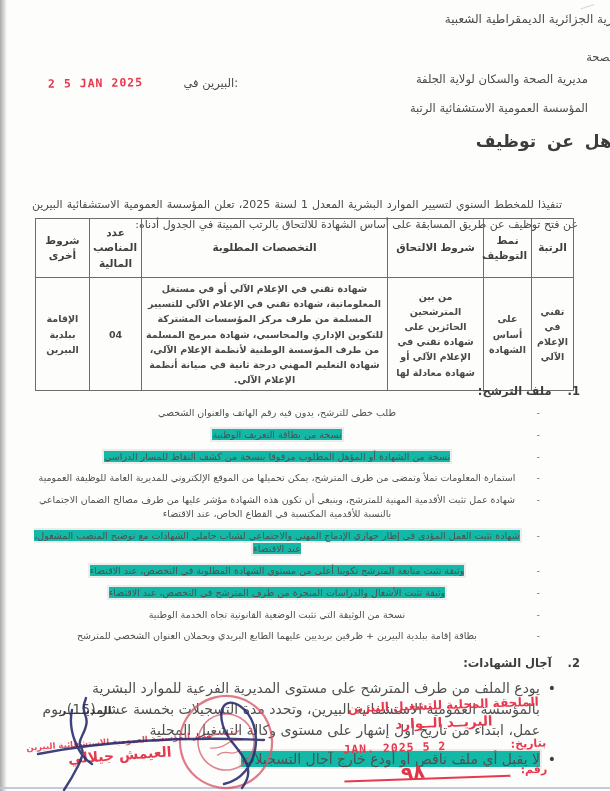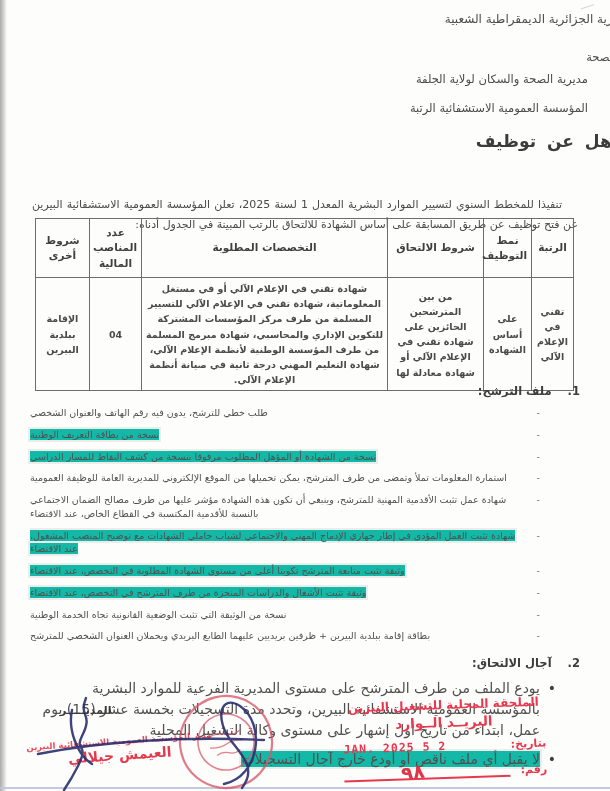--- a/index.html
+++ b/index.html
@@ -34,21 +34,21 @@
     table-layout:fixed;}
   table.jobs th,table.jobs td{border:1px solid #6d6d6d;vertical-align:middle;text-align:center;
     padding:3px 4px;}
   table.jobs th{height:52px;font-size:10.5px;font-weight:bold;color:#3f3f3f;line-height:1.45;}
   table.jobs td{height:92px;font-size:9.5px;line-height:1.6;color:#4a4a4a;font-weight:bold;}
   td.specialties{line-height:1.8;padding:4px 8px;}
 
   .sections{position:absolute;top:384px;right:30px;left:30px;}
   .sec-head{display:flex;align-items:baseline;gap:16px;font-size:11.5px;font-weight:bold;color:#3d3d3d;}
   .sec-head .head-txt{}
-  .item{position:relative;padding-right:56px;text-align:left;font-size:9.5px;
+  .item{position:relative;padding-right:56px;text-align:center;font-size:9.5px;
     line-height:1.45;margin-top:8px;color:#4f4f4f;}
   .item::before{content:"-";position:absolute;right:40px;top:0;color:#6a6a6a;}
   .bullet{position:relative;padding-right:40px;text-align:right;font-size:14px;
     line-height:1.5;margin-top:8px;color:#4f4f4f;}
   .bullet::before{content:"•";position:absolute;right:24px;top:0;color:#3f3f3f;}
   .sec2{margin-top:13px;}
   .shaded > .txt{background:#14b8a6;box-shadow:0 0 0 2px #ececea;}
 
   .footer{position:absolute;top:698px;left:0;width:100%;height:93px;}
   .director{position:absolute;left:60px;top:6px;font-size:11px;font-weight:bold;
@@ -82,20 +82,24 @@
   <div class="corner-mark"></div>
 
   <div class="center republic">الجمهورية الجزائرية الديمقراطية الشعبية</div>
   <div class="center ministry">وزارة الصحة</div>
 
   <div class="right-block">
     <div>مديرية الصحة والسكان لولاية الجلفة</div>
     <div>المؤسسة العمومية الاستشفائية الرتبة</div>
   </div>
 
+  <div class="place-date">
+    <span class="date-stamp">2 5 JAN 2025</span>
+    <span class="place-label">البيرين في:</span>
+  </div>
 
   <div class="center doc-title">المؤهل عن توظيف</div>
 
   <p class="intro">تنفيذا للمخطط السنوي لتسيير الموارد البشرية المعدل 1 لسنة 2025، تعلن المؤسسة العمومية الاستشفائية البيرين عن فتح توظيف عن طريق المسابقة على أساس الشهادة للالتحاق بالرتب المبينة في الجدول أدناه:</p>
 
   <table class="jobs">
     <colgroup>
       <col style="width:42px">
         <col style="width:48px">
         <col style="width:96px">
@@ -136,21 +140,21 @@
     <div class="item"><span class="txt">استمارة المعلومات تملأ وتمضى من طرف المترشح، يمكن تحميلها من الموقع الإلكتروني للمديرية العامة للوظيفة العمومية</span></div>
     <div class="item"><span class="txt">شهادة عمل تثبت الأقدمية المهنية للمترشح، وينبغي أن تكون هذه الشهادة مؤشر عليها من طرف مصالح الضمان الاجتماعي بالنسبة للأقدمية المكتسبة في القطاع الخاص، عند الاقتضاء</span></div>
     <div class="item shaded"><span class="txt">شهادة تثبت العمل المؤدى في إطار جهازي الإدماج المهني والاجتماعي لشباب حاملي الشهادات مع توضيح المنصب المشغول، عند الاقتضاء</span></div>
     <div class="item shaded"><span class="txt">وثيقة تثبت متابعة المترشح تكوينا أعلى من مستوى الشهادة المطلوبة في التخصص، عند الاقتضاء</span></div>
     <div class="item shaded"><span class="txt">وثيقة تثبت الأشغال والدراسات المنجزة من طرف المترشح في التخصص، عند الاقتضاء</span></div>
     <div class="item"><span class="txt">نسخة من الوثيقة التي تثبت الوضعية القانونية تجاه الخدمة الوطنية</span></div>
     <div class="item"><span class="txt">بطاقة إقامة ببلدية البيرين + ظرفين بريديين عليهما الطابع البريدي ويحملان العنوان الشخصي للمترشح</span></div>
 
     <div class="sec-head sec2">
       <span>2.</span>
-      <span class="head-txt">آجال الالتحاق:</span>
+      <span class="head-txt">آجال الشهادات:</span>
     </div>
     <div class="bullet"><span class="txt">يودع الملف من طرف المترشح على مستوى المديرية الفرعية للموارد البشرية بالمؤسسة العمومية الاستشفائية البيرين، وتحدد مدة التسجيلات بخمسة عشر (15) يوم عمل، ابتداء من تاريخ أول إشهار على مستوى وكالة التشغيل المحلية</span></div>
     <div class="bullet shaded"><span class="txt">لا يقبل أي ملف ناقص أو أودع خارج آجال التسجيلات</span></div>
   </div>
 
   <div class="footer">
     <div class="director">المديـــــر</div>
 
     <svg class="round-stamp" width="100" height="100" viewBox="0 0 100 100">
       <g transform="rotate(-14 50 50)" fill="none" stroke="#d8576b">

